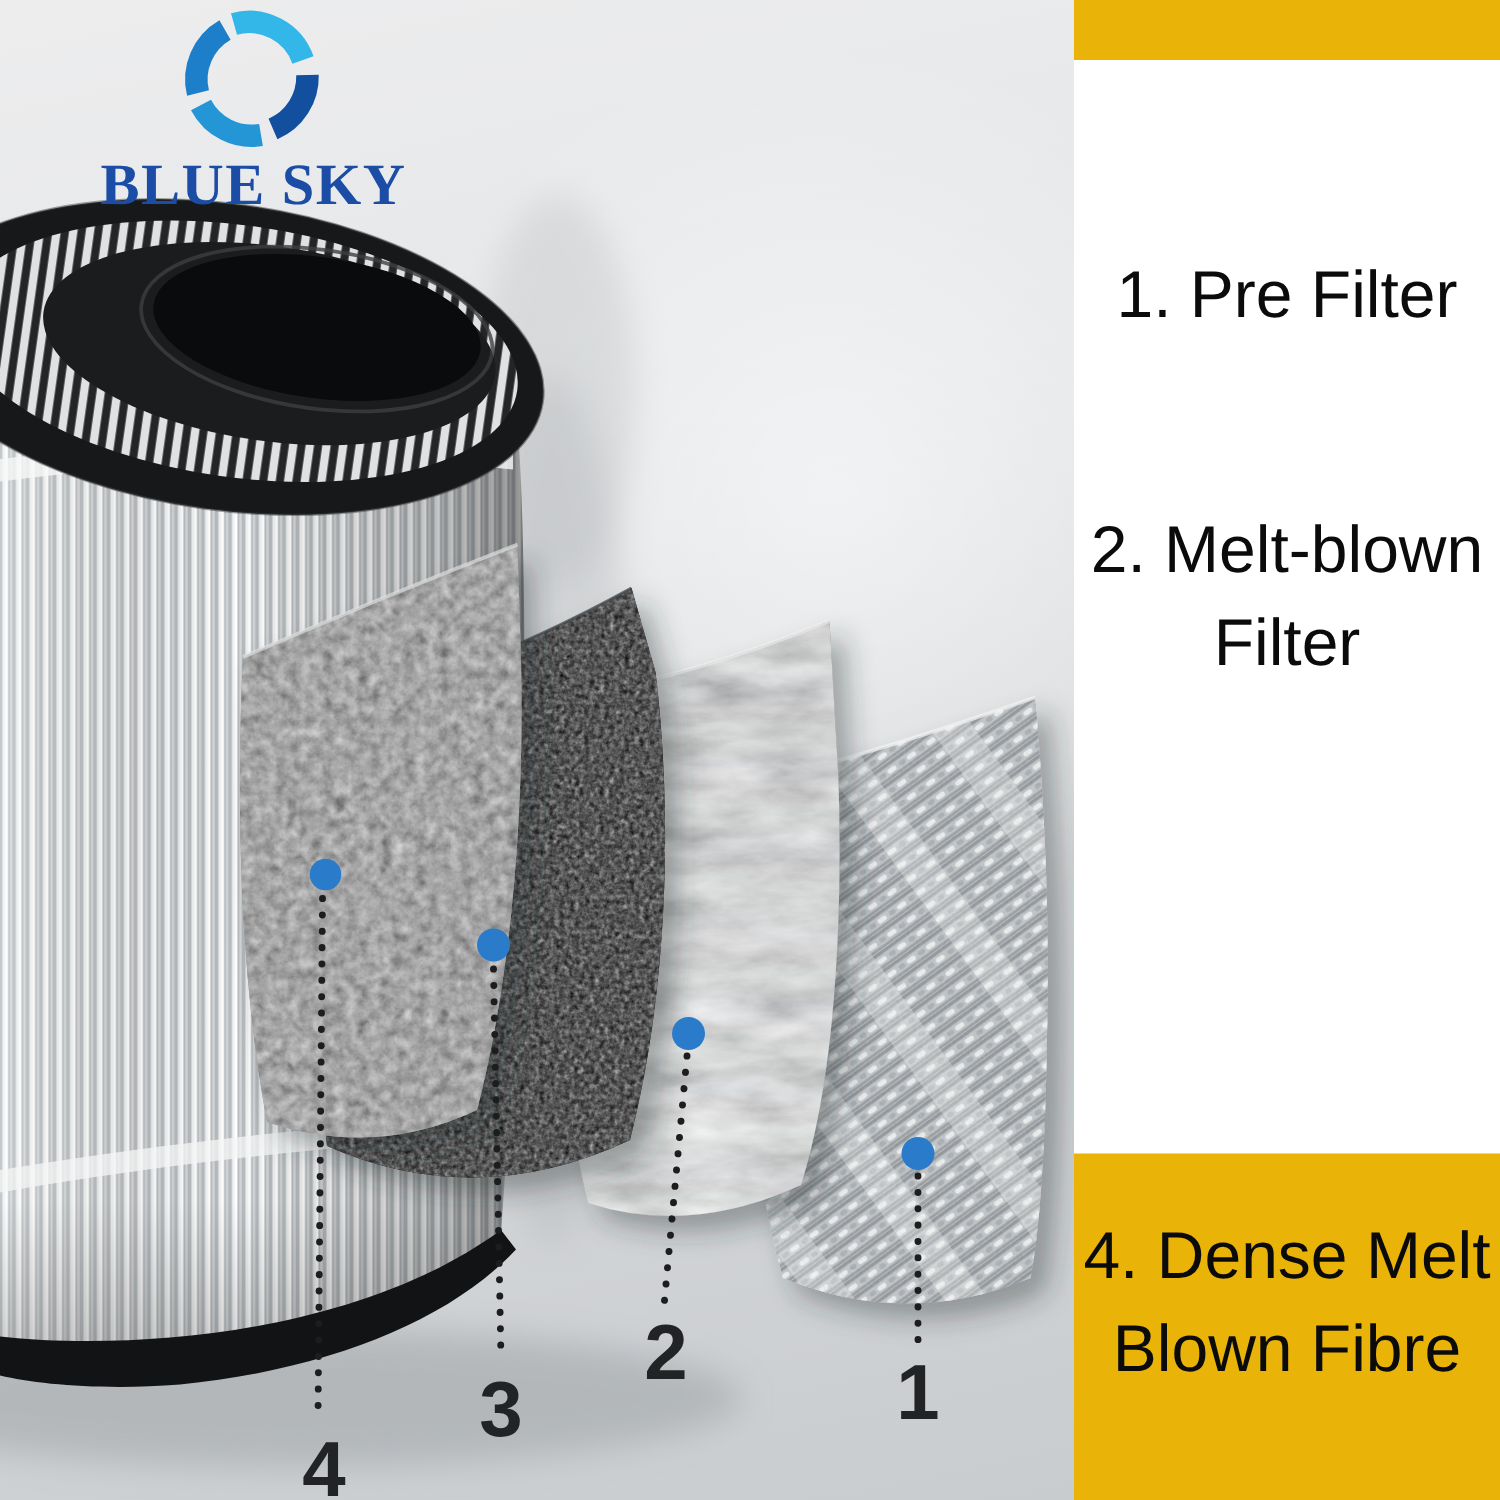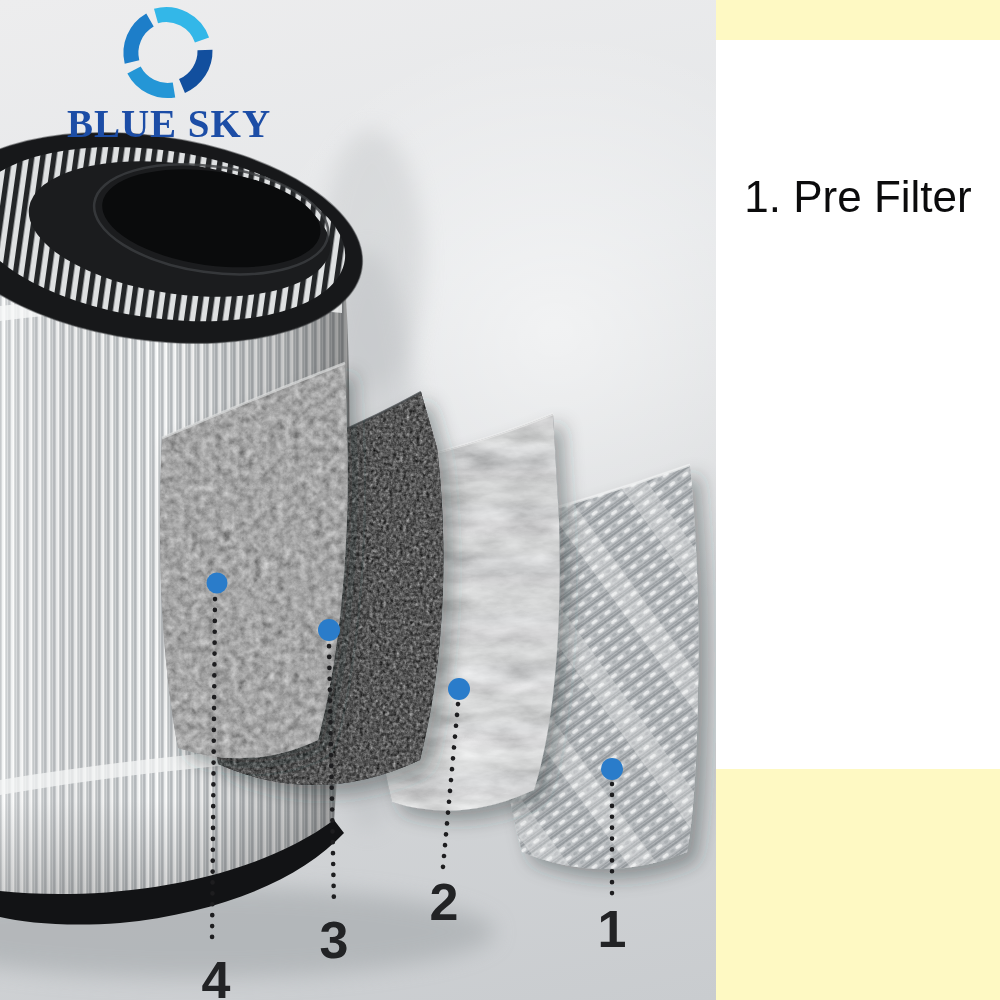--- a/index.html
+++ b/index.html
@@ -1,17 +1,17 @@
 <!DOCTYPE html>
 <html><head>
 <meta charset="utf-8">
 <style>
   html,body{margin:0;padding:0;background:#ffffff;}
   .stage{position:relative;width:1000px;height:1000px;overflow:hidden;
-         font-family:"Liberation Sans","DejaVu Sans",sans-serif;background:#fef9c3;}
+         font-family:"Liberation Sans","DejaVu Sans",sans-serif;background:#eab308;}
   
   .photo{position:absolute;left:0;top:0;width:716px;height:1000px;
     background:
       radial-gradient(440px 420px at 555px 330px, rgba(255,255,255,.55), rgba(255,255,255,0) 72%),
       linear-gradient(168deg,#ededee 0%,#e4e6e8 32%,#d6d8da 62%,#c9cccf 100%);}
   .photo svg{position:absolute;left:0;top:0;}
   
   .logo{position:absolute;left:0;top:0;width:300px;height:150px;}
   .logo .mark{position:absolute;left:116px;top:0px;width:104px;height:104px;}
   .brand{position:absolute;left:54px;top:101px;width:230px;text-align:center;
@@ -222,16 +222,24 @@
     <span class="callout c1">1</span>
     <span class="callout c2">2</span>
     <span class="callout c3">3</span>
     <span class="callout c4">4</span>
   </div>
 
   <aside class="panel">
     <div class="legend-item li1">
       <span>1. Pre Filter</span>
     </div>
+    <div class="legend-item li2">
+      <span>2. Melt-blown</span>
+      <span>Filter</span>
+    </div>
     <div class="legend-item li3">
+    </div>
+    <div class="legend-item li4">
+      <span>4. Dense Melt</span>
+      <span>Blown Fibre</span>
     </div>
   </aside>
 </div>
 
 </body></html>

